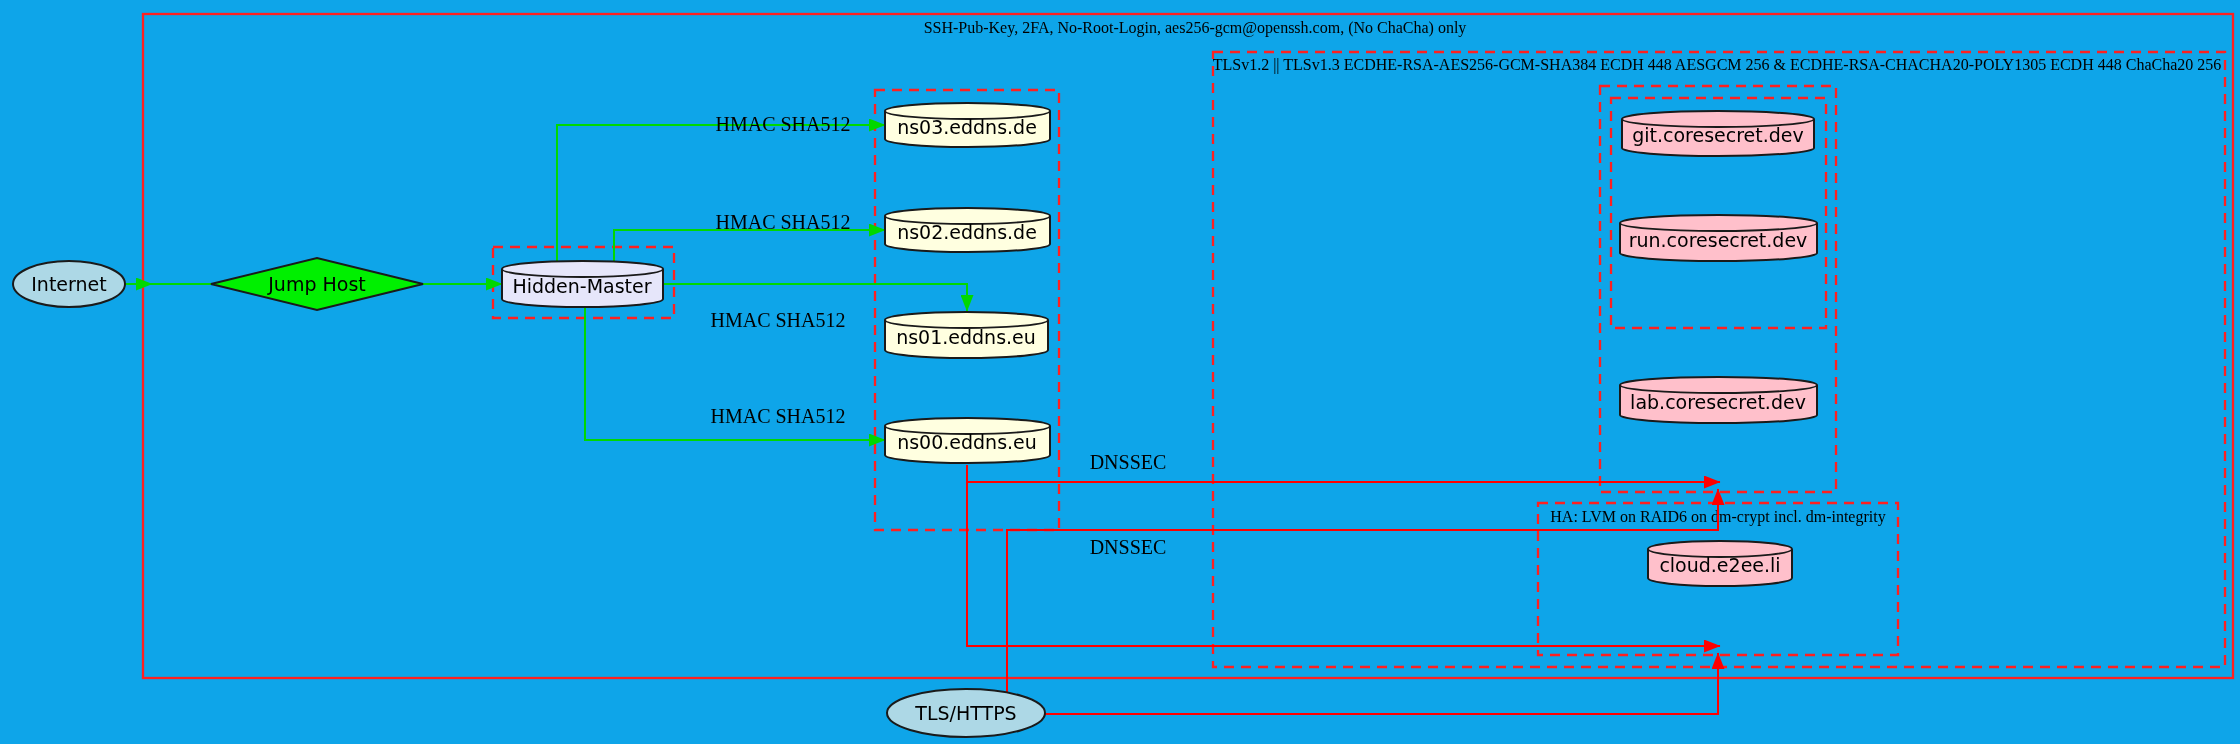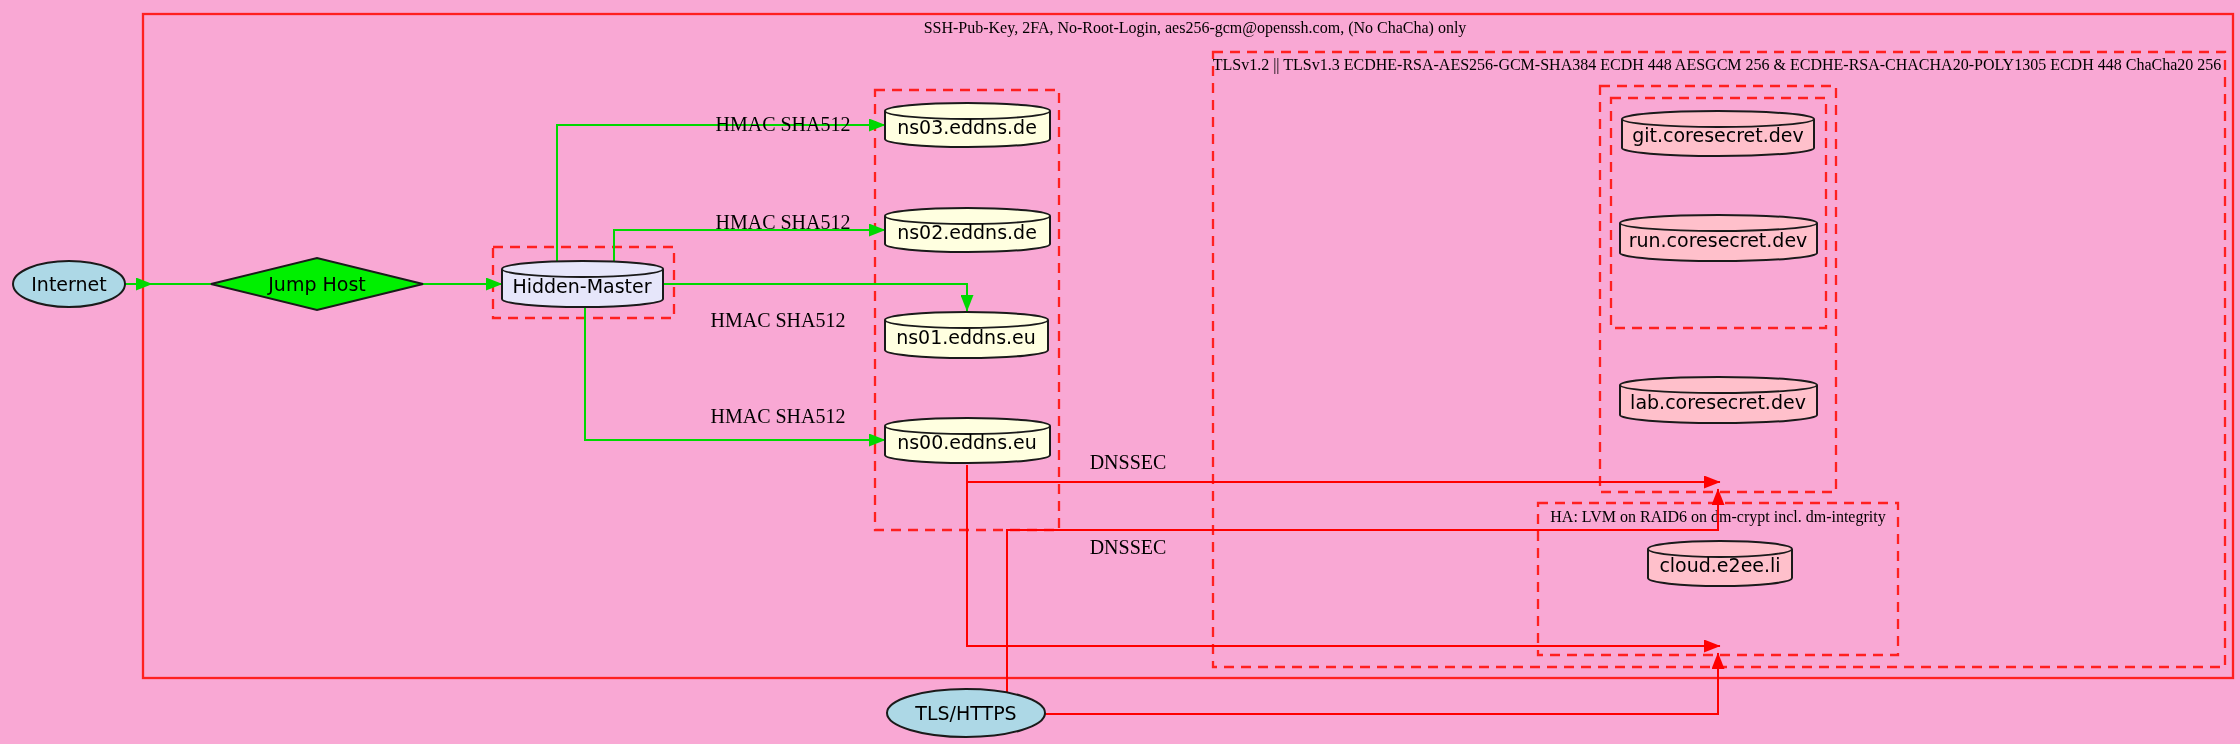--- a/index.html
+++ b/index.html
@@ -1,16 +1,16 @@
 <!DOCTYPE html>
 <html style="--node-blue: #ADD8E6; --node-green: #00F000; --node-yellow: #FFFFE0; --node-lavender: #E6E6FA; --node-pink: #FFC0CB; --edge-green: #00D800; --edge-red: #FF0000; --cluster-red: #FF2020; --border-black: #1A1A1A;"><head>
 <meta charset="utf-8">
 <style>
   html,body{margin:0;padding:0;background:#fff;}
-  .stage{position:relative;width:2240px;height:744px;background:#f9a8d4;overflow:hidden;}
+  .stage{position:relative;width:2240px;height:744px;background:#0ea5e9;overflow:hidden;}
   svg{display:block;}
   text{fill:#000;}
   .nodetext{font:19px "DejaVu Sans", sans-serif;}
   .edgelabel{font:20px "Liberation Serif", serif;}
   .clusterlabel{font:16px "Liberation Serif", serif;}
   .anchor-mid{text-anchor:middle;}
   .node-shape{stroke:var(--border-black,#1a1a1a);stroke-width:2;}
   .cyl-body{stroke:var(--border-black,#1a1a1a);stroke-width:2;}
   .cyl-arc{fill:none;stroke:var(--border-black,#1a1a1a);stroke-width:1.8;}
   .f-blue{fill:var(--node-blue,#ADD8E6);}

